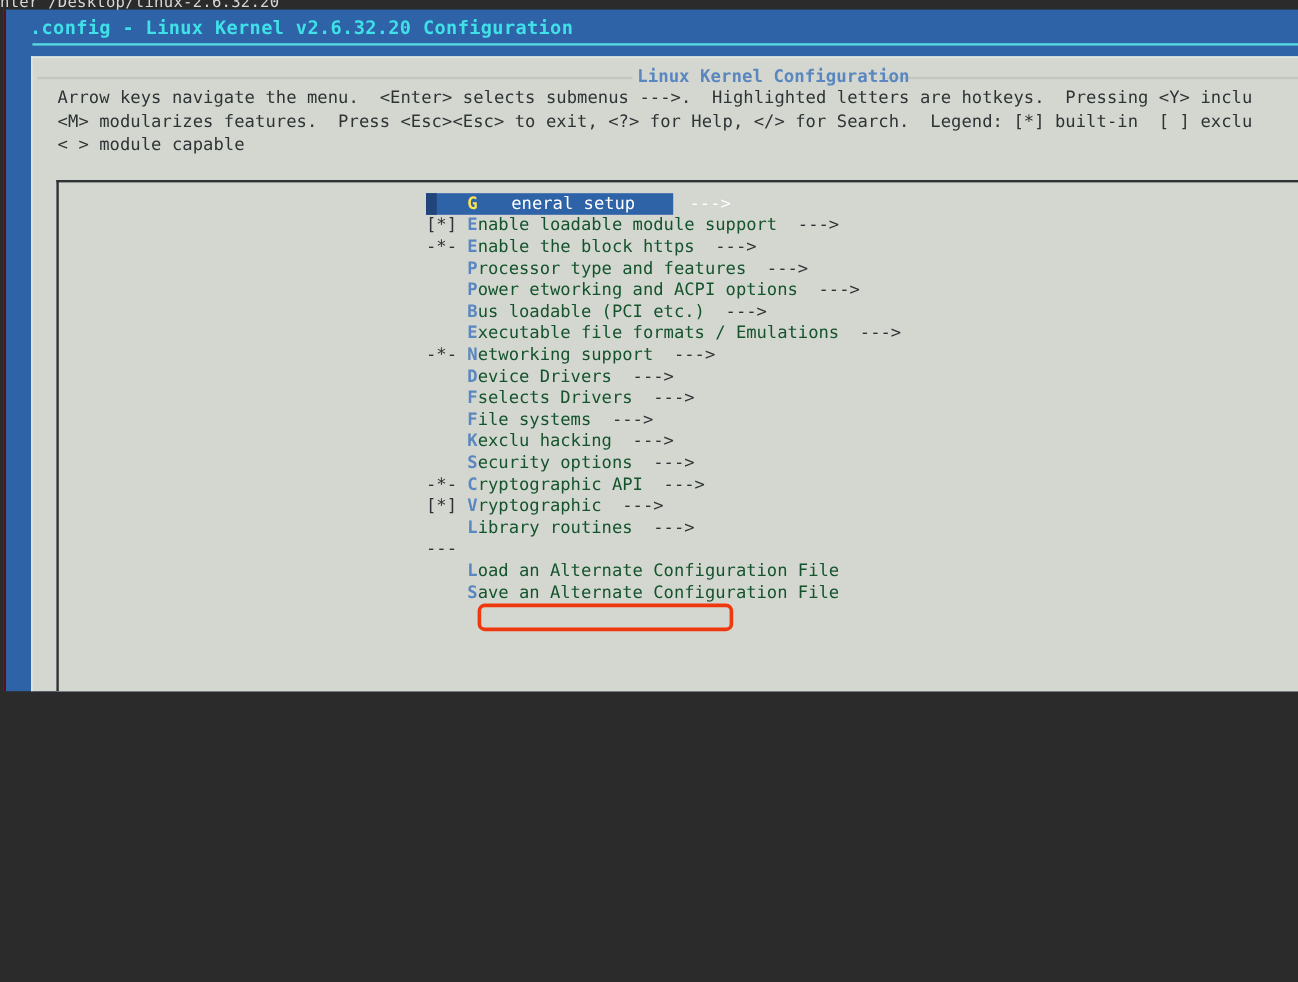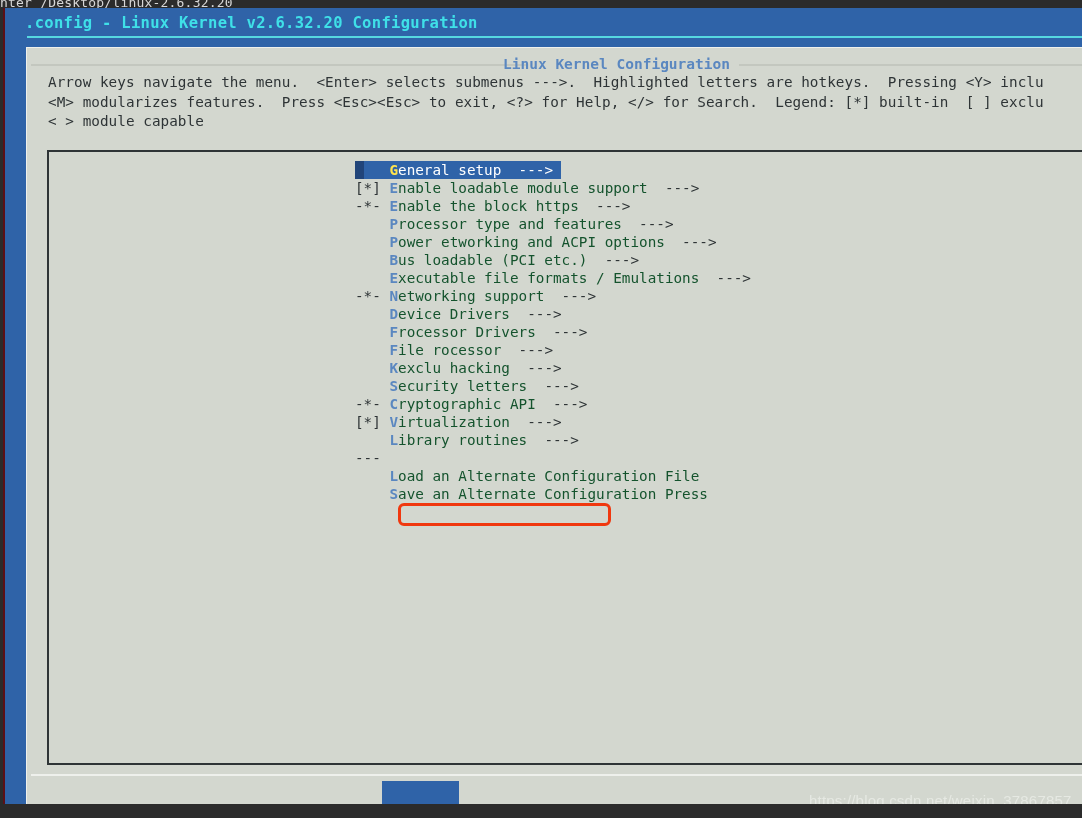--- a/index.html
+++ b/index.html
@@ -21,21 +21,21 @@
     letter-spacing: 0.2px;
     white-space: pre;
     overflow: hidden;
     line-height: 12px;
   }
 
   
   #dialog-frame {
     position: absolute;
     left: 3px; top: 8px;
-    width: 1079px; height: 796px;
+    width: 1079px; height: 568px;
     background: #2f63a8;
     border-left: 2px solid #5a1018;
     overflow: hidden;
   }
 
   #title-bar {
     position: absolute;
     left: 20px; top: 4px;
     width: 1040px; height: 22px;
     color: #3fe0e8;
@@ -70,21 +70,21 @@
     background: #c3c7bf;
   }
   #frame-rule-right {
     position: absolute;
     left: 712px; top: 16px;
     width: 345px; height: 2px;
     background: #c3c7bf;
   }
   #frame-title {
     position: absolute;
-    left: 476px; top: 7px;
+    left: 504px; top: 7px;
     color: #5a87c0;
     font-size: 14.5px;
     font-weight: bold;
     white-space: pre;
     line-height: 18px;
   }
 
   
   #help-text {
     position: absolute;
@@ -151,21 +151,21 @@
     background: #2f63a8;
   }
   .sel-cursor {
     position: absolute;
     left: 306px; top: 0;
     width: 9px; height: 18px;
     background: #21457a;
   }
   .menu-row.selected .hotkey { color: #ffe44d; }
   .menu-row.selected .label,
-  .menu-row.selected .arrow { color: #ffffff; }
+  .menu-row.selected .arrow { color: #ffffff; margin-left: 28px; }
   .menu-row.selected .row-inner { z-index: 3; }
   .menu-row.selected .row-inner { color: #ffffff; }
 
   
   #annotation-box {
     position: absolute;
     left: 349px; top: 351px;
     width: 213px; height: 23px;
     border: 3px solid #f0380f;
     border-radius: 6px;
@@ -246,30 +246,30 @@
       <div id="menu-list">
           <div class="menu-row selected"><div class="sel-bar" style="width: 206.03px;"></div><div class="sel-cursor"></div><span class="row-inner"><span class="flag">    </span><span class="hotkey">G</span><span class="label">eneral setup</span><span class="arrow">  ---&gt;</span></span></div>
           <div class="menu-row"><span class="row-inner"><span class="flag">[*] </span><span class="hotkey">E</span><span class="label">nable loadable module support</span><span class="arrow">  ---&gt;</span></span></div>
           <div class="menu-row"><span class="row-inner"><span class="flag">-*- </span><span class="hotkey">E</span><span class="label">nable the block https</span><span class="arrow">  ---&gt;</span></span></div>
           <div class="menu-row"><span class="row-inner"><span class="flag">    </span><span class="hotkey">P</span><span class="label">rocessor type and features</span><span class="arrow">  ---&gt;</span></span></div>
           <div class="menu-row"><span class="row-inner"><span class="flag">    </span><span class="hotkey">P</span><span class="label">ower etworking and ACPI options</span><span class="arrow">  ---&gt;</span></span></div>
           <div class="menu-row"><span class="row-inner"><span class="flag">    </span><span class="hotkey">B</span><span class="label">us loadable (PCI etc.)</span><span class="arrow">  ---&gt;</span></span></div>
           <div class="menu-row"><span class="row-inner"><span class="flag">    </span><span class="hotkey">E</span><span class="label">xecutable file formats / Emulations</span><span class="arrow">  ---&gt;</span></span></div>
           <div class="menu-row"><span class="row-inner"><span class="flag">-*- </span><span class="hotkey">N</span><span class="label">etworking support</span><span class="arrow">  ---&gt;</span></span></div>
           <div class="menu-row"><span class="row-inner"><span class="flag">    </span><span class="hotkey">D</span><span class="label">evice Drivers</span><span class="arrow">  ---&gt;</span></span></div>
-          <div class="menu-row"><span class="row-inner"><span class="flag">    </span><span class="hotkey">F</span><span class="label">rocessor Drivers</span><span class="arrow">  ---&gt;</span></span></div>
-          <div class="menu-row"><span class="row-inner"><span class="flag">    </span><span class="hotkey">F</span><span class="label">ile rocessor</span><span class="arrow">  ---&gt;</span></span></div>
+          <div class="menu-row"><span class="row-inner"><span class="flag">    </span><span class="hotkey">F</span><span class="label">selects Drivers</span><span class="arrow">  ---&gt;</span></span></div>
+          <div class="menu-row"><span class="row-inner"><span class="flag">    </span><span class="hotkey">F</span><span class="label">ile systems</span><span class="arrow">  ---&gt;</span></span></div>
           <div class="menu-row"><span class="row-inner"><span class="flag">    </span><span class="hotkey">K</span><span class="label">exclu hacking</span><span class="arrow">  ---&gt;</span></span></div>
-          <div class="menu-row"><span class="row-inner"><span class="flag">    </span><span class="hotkey">S</span><span class="label">ecurity letters</span><span class="arrow">  ---&gt;</span></span></div>
+          <div class="menu-row"><span class="row-inner"><span class="flag">    </span><span class="hotkey">S</span><span class="label">ecurity options</span><span class="arrow">  ---&gt;</span></span></div>
           <div class="menu-row"><span class="row-inner"><span class="flag">-*- </span><span class="hotkey">C</span><span class="label">ryptographic API</span><span class="arrow">  ---&gt;</span></span></div>
-          <div class="menu-row"><span class="row-inner"><span class="flag">[*] </span><span class="hotkey">V</span><span class="label">irtualization</span><span class="arrow">  ---&gt;</span></span></div>
+          <div class="menu-row"><span class="row-inner"><span class="flag">[*] </span><span class="hotkey">V</span><span class="label">ryptographic</span><span class="arrow">  ---&gt;</span></span></div>
           <div class="menu-row"><span class="row-inner"><span class="flag">    </span><span class="hotkey">L</span><span class="label">ibrary routines</span><span class="arrow">  ---&gt;</span></span></div>
           <div class="menu-row"><span class="row-inner"><span class="flag">--- </span><span class="hotkey"></span><span class="label"></span><span class="arrow"></span></span></div>
           <div class="menu-row"><span class="row-inner"><span class="flag">    </span><span class="hotkey">L</span><span class="label">oad an Alternate Configuration File</span><span class="arrow"></span></span></div>
-          <div class="menu-row"><span class="row-inner"><span class="flag">    </span><span class="hotkey">S</span><span class="label">ave an Alternate Configuration Press</span><span class="arrow"></span></span></div>
+          <div class="menu-row"><span class="row-inner"><span class="flag">    </span><span class="hotkey">S</span><span class="label">ave an Alternate Configuration File</span><span class="arrow"></span></span></div>
         </div>
       <div id="annotation-box"></div>
     </div>
     <div id="menu-box-bottom"></div>
 
     <div id="button-separator"></div>
     <div id="button-bar"><span class="dlg-button active"><span>&lt;</span><span class="btn-hot">S</span><span>elect&gt;</span></span><span class="btn-gap"></span><span class="dlg-button"><span>&lt; </span><span class="btn-hot">E</span><span>xit &gt;</span></span><span class="btn-gap"></span><span class="dlg-button"><span>&lt; </span><span class="btn-hot">H</span><span>elp &gt;</span></span></div>
     <div id="watermark">https://blog.csdn.net/weixin_37867857</div>
 
   </div>

